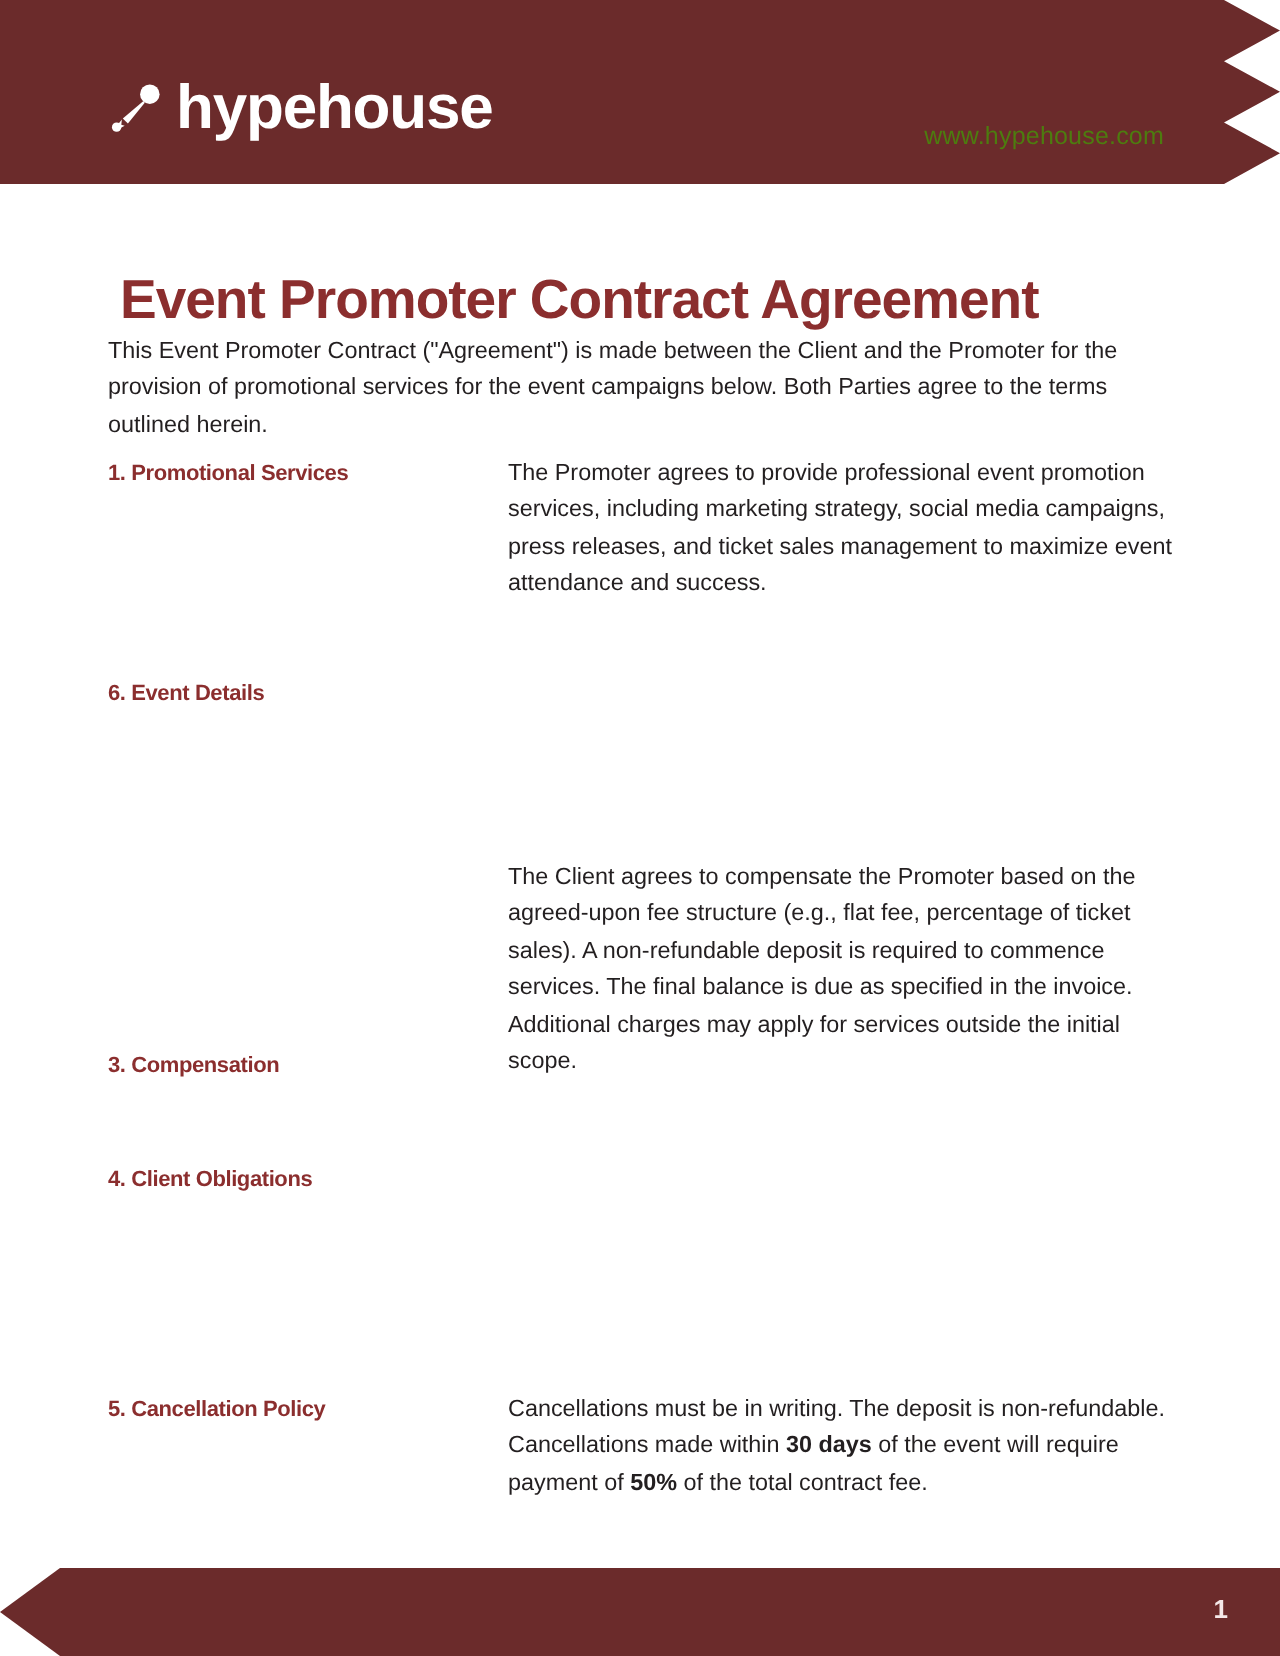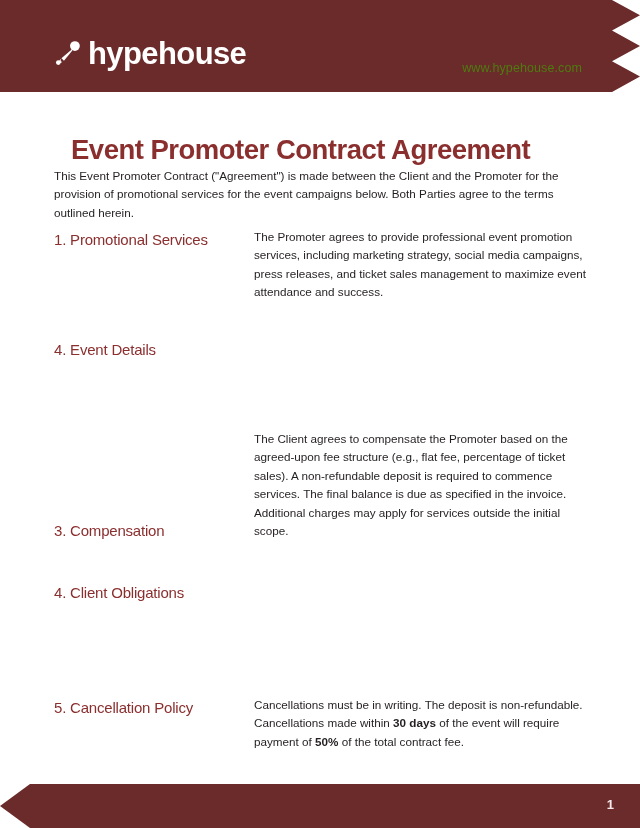--- a/index.html
+++ b/index.html
@@ -46,21 +46,21 @@
         612px 61.3px,
         640px 76.6px,
         612px 92px,
         0 92px);
   }
   .brand {
     position: absolute;
     left: 54px;
     top: 38px;
     display: flex;
-    align-items: flex-start;
+    align-items: flex-end;
     gap: 4px;
   }
   .brand-icon {
     width: 30px;
     height: 30px;
     display: block;
     flex: 0 0 auto;
   }
   .brand-name {
     color: #ffffff;
@@ -76,21 +76,21 @@
     top: 61px;
     color: #4d7c0f;
     font-size: 12.5px;
     letter-spacing: 0.1px;
     white-space: nowrap;
   }
 
   
   .doc-title {
     position: absolute;
-    left: 71px;
+    left: 60px;
     top: 117px;
     color: #8b2e2e;
     font-size: 27.5px;
     font-weight: 700;
     letter-spacing: -0.5px;
     line-height: 1.12;
     white-space: nowrap;
   }
   .intro {
     position: absolute;
@@ -108,22 +108,22 @@
     top: 228px;
     width: 532px;
   }
   .section {
     display: flex;
     align-items: flex-start;
   }
   .section-heading {
     flex: 0 0 200px;
     color: #8b2e2e;
-    font-size: 15px;
-    font-weight: 400;
+    font-size: 11px;
+    font-weight: 700;
     letter-spacing: -0.2px;
     line-height: 1.25;
     padding-top: 3px;
   }
   .section-body {
     flex: 1 1 auto;
     color: #231f20;
     font-size: 11.7px;
     line-height: 1.58;
   }
@@ -175,21 +175,21 @@
 
 <h1 class="doc-title">Event Promoter Contract Agreement</h1>
 <p class="intro">This Event Promoter Contract ("Agreement") is made between the Client and the Promoter for the provision of promotional services for the event campaigns below. Both Parties agree to the terms outlined herein.</p>
 
 <div class="sections" style="position: absolute; height: 520px;">
     <div class="section" style="margin-top: 0px; position: absolute; left: 0px; width: 532px; top: 0px;">
       <div class="section-heading">1. Promotional Services</div>
       <div class="section-body">The Promoter agrees to provide professional event promotion services, including marketing strategy, social media campaigns, press releases, and ticket sales management to maximize event attendance and success.</div>
     </div>
     <div class="section" style="margin-top: 0px; position: absolute; left: 0px; width: 532px; top: 110px;">
-      <div class="section-heading">4. Event Details</div>
+      <div class="section-heading">6. Event Details</div>
     </div>
     <div class="section" style="margin-top: 0px; position: absolute; left: 0px; width: 532px; top: 202px; align-items: flex-end;">
       <div class="section-heading">3. Compensation</div>
       <div class="section-body">The Client agrees to compensate the Promoter based on the agreed-upon fee structure (e.g., flat fee, percentage of ticket sales). A non-refundable deposit is required to commence services. The final balance is due as specified in the invoice. Additional charges may apply for services outside the initial scope.</div>
     </div>
     <div class="section" style="margin-top: 12px; position: absolute; left: 0px; width: 532px; top: 341px;">
       <div class="section-heading">4. Client Obligations</div>
     </div>
     <div class="section" style="margin-top: 18px; position: absolute; left: 0px; width: 532px; top: 450px;">
       <div class="section-heading">5. Cancellation Policy</div>

